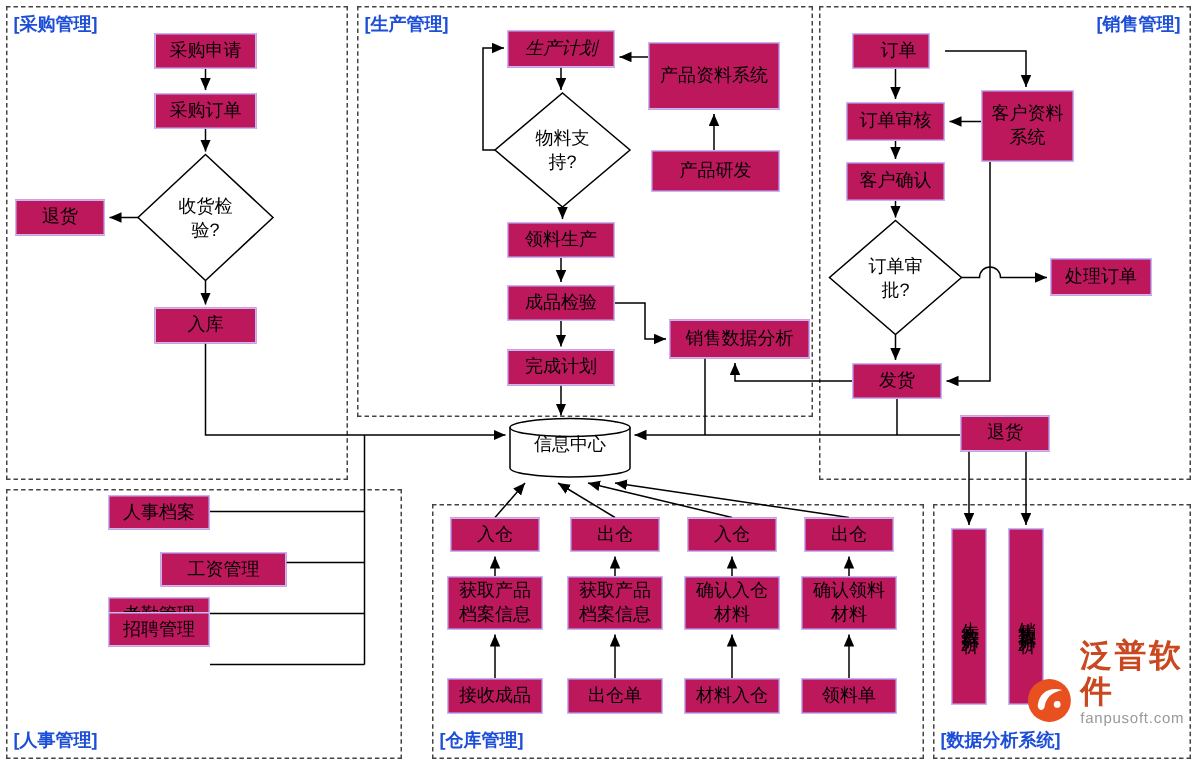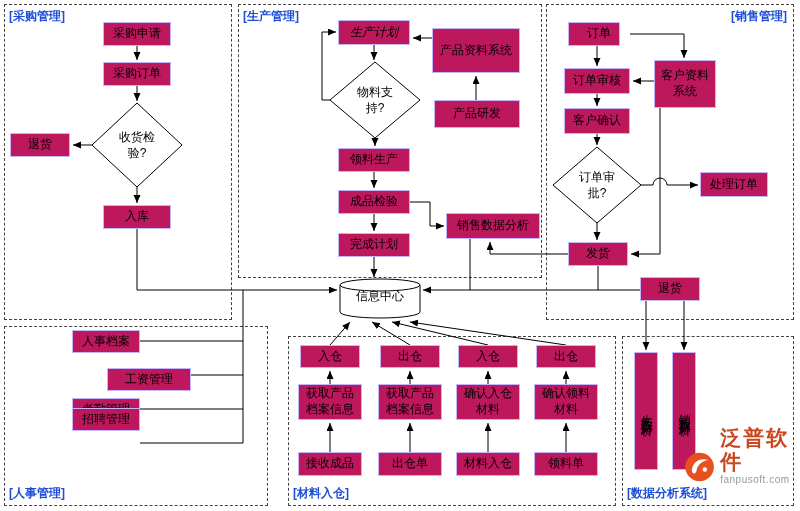--- a/index.html
+++ b/index.html
@@ -33,21 +33,21 @@
   <div class="section" style="left:238px;top:4px;width:304px;height:274px">
     <span class="seclabel tl">[生产管理]</span>
   </div>
   <div class="section" style="left:4px;top:326px;width:264px;height:180px">
     <span class="seclabel bl">[人事管理]</span>
   </div>
   <div class="section" style="left:546px;top:4px;width:248px;height:316px">
     <span class="seclabel tr">[销售管理]</span>
   </div>
   <div class="section" style="left:288px;top:336px;width:328px;height:170px">
-    <span class="seclabel bl">[材料入仓]</span>
+    <span class="seclabel bl">[仓库管理]</span>
   </div>
   <div class="section" style="left:622px;top:336px;width:172px;height:170px">
     <span class="seclabel bl">[数据分析系统]</span>
   </div>
 
   <svg id="wires" width="800" height="511" viewBox="0 0 800 511">
     <defs>
       <marker id="arr" markerWidth="9" markerHeight="8" refX="8" refY="3.5" orient="auto" markerUnits="userSpaceOnUse">
         <path d="M0,0 L8,3.5 L0,7 Z" fill="#000"></path>
       </marker>

